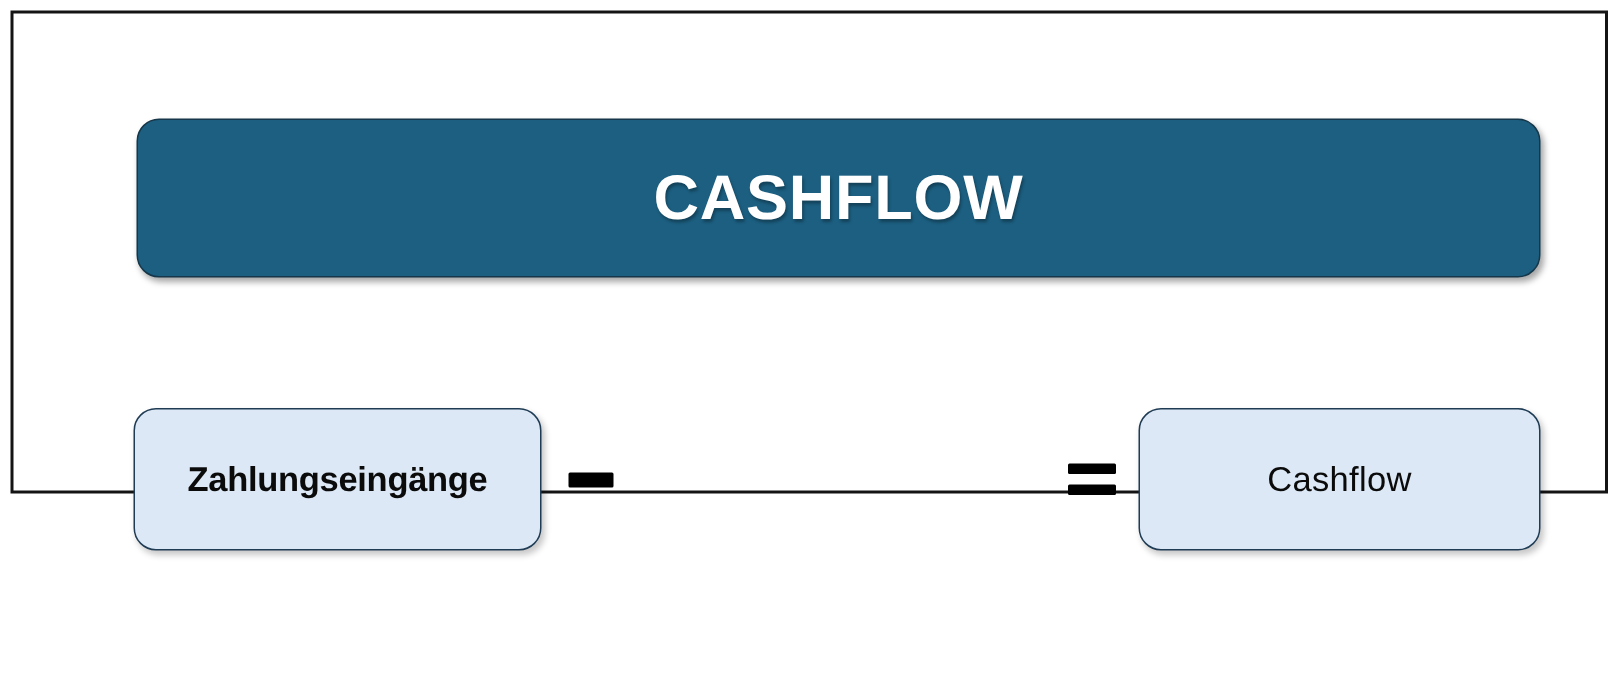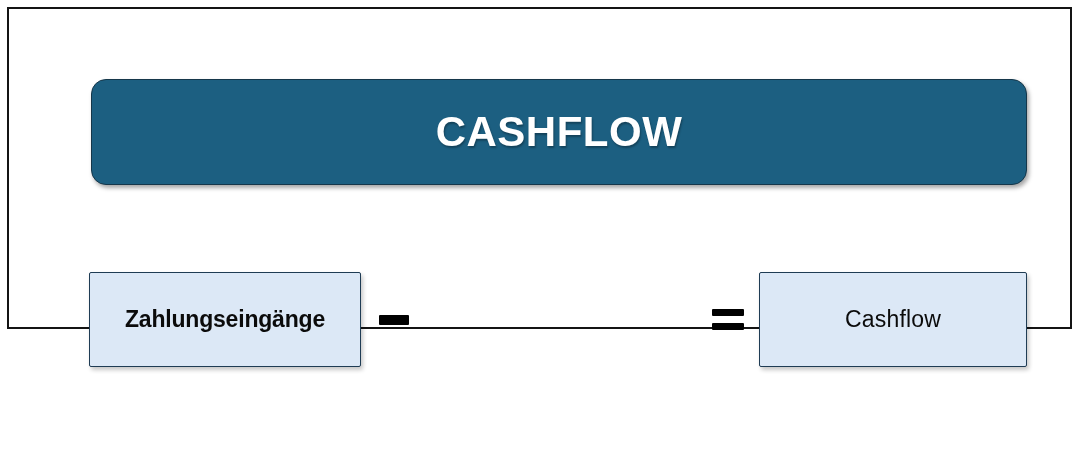--- a/index.html
+++ b/index.html
@@ -68,21 +68,21 @@
     height: 95px;
   }
 
   .term-box {
     position: absolute;
     top: 0;
     height: 95px;
     box-sizing: border-box;
     background: #dce8f6;
     border: 1.6px solid #1f3c54;
-    border-radius: 2px;
+    border-radius: 15px;
     display: flex;
     align-items: center;
     justify-content: center;
     box-shadow: 2px 3px 4px rgba(0,0,0,0.22);
   }
   .term-box .term-label {
     color: #0b0b0b;
     font-family: "Liberation Sans", sans-serif;
     font-size: 23px;
     line-height: 1;

